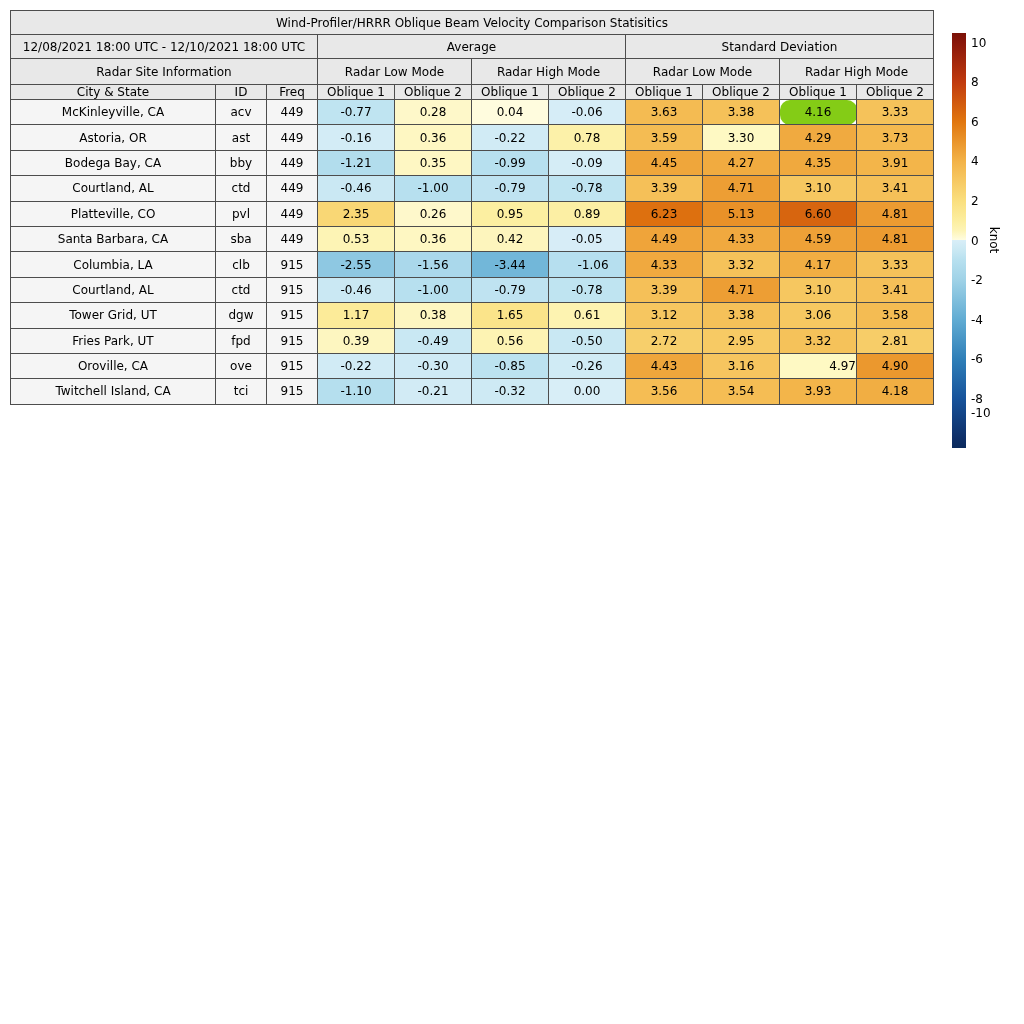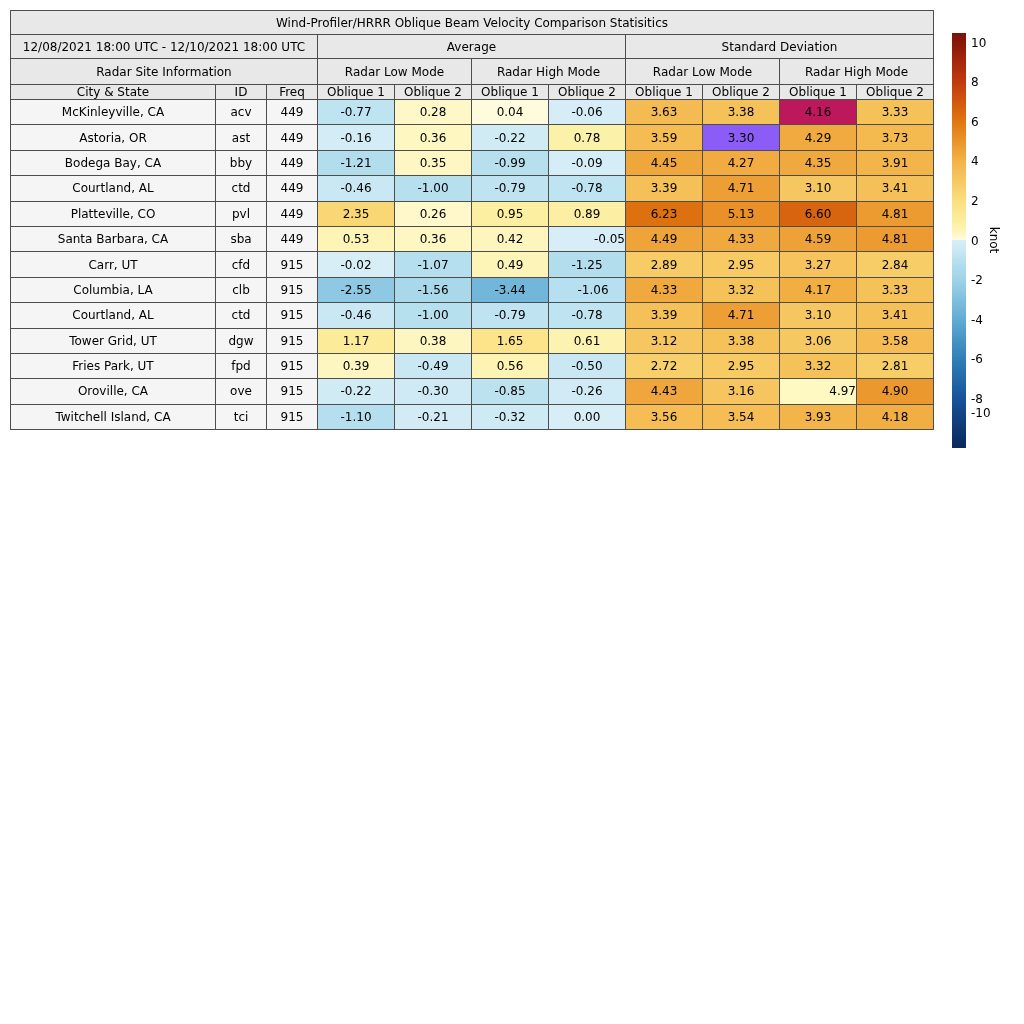--- a/index.html
+++ b/index.html
@@ -86,33 +86,33 @@
     <tr class="data-row">
       <td class="lbl">McKinleyville, CA</td>
       <td class="lbl">acv</td>
       <td class="lbl">449</td>
       <td class="num" style="background: rgb(191, 228, 241);">-0.77</td>
       <td class="num" style="background: rgb(254, 248, 201);">0.28</td>
       <td class="num" style="background: rgb(255, 252, 222);">0.04</td>
       <td class="num" style="background: rgb(214, 237, 247);">-0.06</td>
       <td class="num" style="background: rgb(244, 187, 82);">3.63</td>
       <td class="num" style="background: rgb(245, 193, 89);">3.38</td>
-      <td class="num" style="background: #be185d;">4.16</td>
+      <td class="num" style="background: #84cc16; border-radius: 10px;">4.16</td>
       <td class="num" style="background: rgb(245, 194, 90);">3.33</td>
     </tr>
     <tr class="data-row">
       <td class="lbl">Astoria, OR</td>
       <td class="lbl">ast</td>
       <td class="lbl">449</td>
       <td class="num" style="background: rgb(211, 236, 246);">-0.16</td>
       <td class="num" style="background: rgb(254, 247, 194);">0.36</td>
       <td class="num" style="background: rgb(209, 235, 245);">-0.22</td>
       <td class="num" style="background: rgb(252, 241, 169);">0.78</td>
       <td class="num" style="background: rgb(244, 188, 83);">3.59</td>
-      <td class="num" style="background: #8b5cf6;">3.30</td>
+      <td class="num" style="background: #fef9c3;">3.30</td>
       <td class="num" style="background: rgb(240, 170, 64);">4.29</td>
       <td class="num" style="background: rgb(244, 185, 79);">3.73</td>
     </tr>
     <tr class="data-row">
       <td class="lbl">Bodega Bay, CA</td>
       <td class="lbl">bby</td>
       <td class="lbl">449</td>
       <td class="num" style="background: rgb(178, 221, 237);">-1.21</td>
       <td class="num" style="background: rgb(254, 247, 195);">0.35</td>
       <td class="num" style="background: rgb(183, 224, 239);">-0.99</td>
@@ -148,38 +148,25 @@
       <td class="num" style="background: rgb(215, 101, 15);">6.60</td>
       <td class="num" style="background: rgb(236, 155, 49);">4.81</td>
     </tr>
     <tr class="data-row">
       <td class="lbl">Santa Barbara, CA</td>
       <td class="lbl">sba</td>
       <td class="lbl">449</td>
       <td class="num" style="background: rgb(253, 244, 181);">0.53</td>
       <td class="num" style="background: rgb(254, 247, 194);">0.36</td>
       <td class="num" style="background: rgb(253, 245, 189);">0.42</td>
-      <td class="num" style="background: rgb(215, 237, 247); text-align: right;">-0.05</td>
+      <td class="num" style="background: rgb(215, 237, 247);">-0.05</td>
       <td class="num" style="background: rgb(239, 164, 58);">4.49</td>
       <td class="num" style="background: rgb(240, 169, 63);">4.33</td>
       <td class="num" style="background: rgb(238, 161, 55);">4.59</td>
       <td class="num" style="background: rgb(236, 155, 49);">4.81</td>
-    </tr>
-    <tr class="data-row">
-      <td class="lbl">Carr, UT</td>
-      <td class="lbl">cfd</td>
-      <td class="lbl">915</td>
-      <td class="num" style="background: rgb(215, 238, 247);">-0.02</td>
-      <td class="num" style="background: rgb(181, 223, 238);">-1.07</td>
-      <td class="num" style="background: rgb(253, 244, 183);">0.49</td>
-      <td class="num" style="background: rgb(177, 221, 237);">-1.25</td>
-      <td class="num" style="background: rgb(247, 203, 102);">2.89</td>
-      <td class="num" style="background: rgb(247, 202, 100);">2.95</td>
-      <td class="num" style="background: rgb(246, 195, 92);">3.27</td>
-      <td class="num" style="background: rgb(247, 205, 103);">2.84</td>
     </tr>
     <tr class="data-row">
       <td class="lbl">Columbia, LA</td>
       <td class="lbl">clb</td>
       <td class="lbl">915</td>
       <td class="num" style="background: rgb(142, 200, 226);">-2.55</td>
       <td class="num" style="background: rgb(170, 216, 235);">-1.56</td>
       <td class="num" style="background: rgb(114, 183, 217);">-3.44</td>
       <td class="num" style="background: rgb(182, 223, 239); padding-left: 12px;">-1.06</td>
       <td class="num" style="background: rgb(240, 169, 63);">4.33</td>

